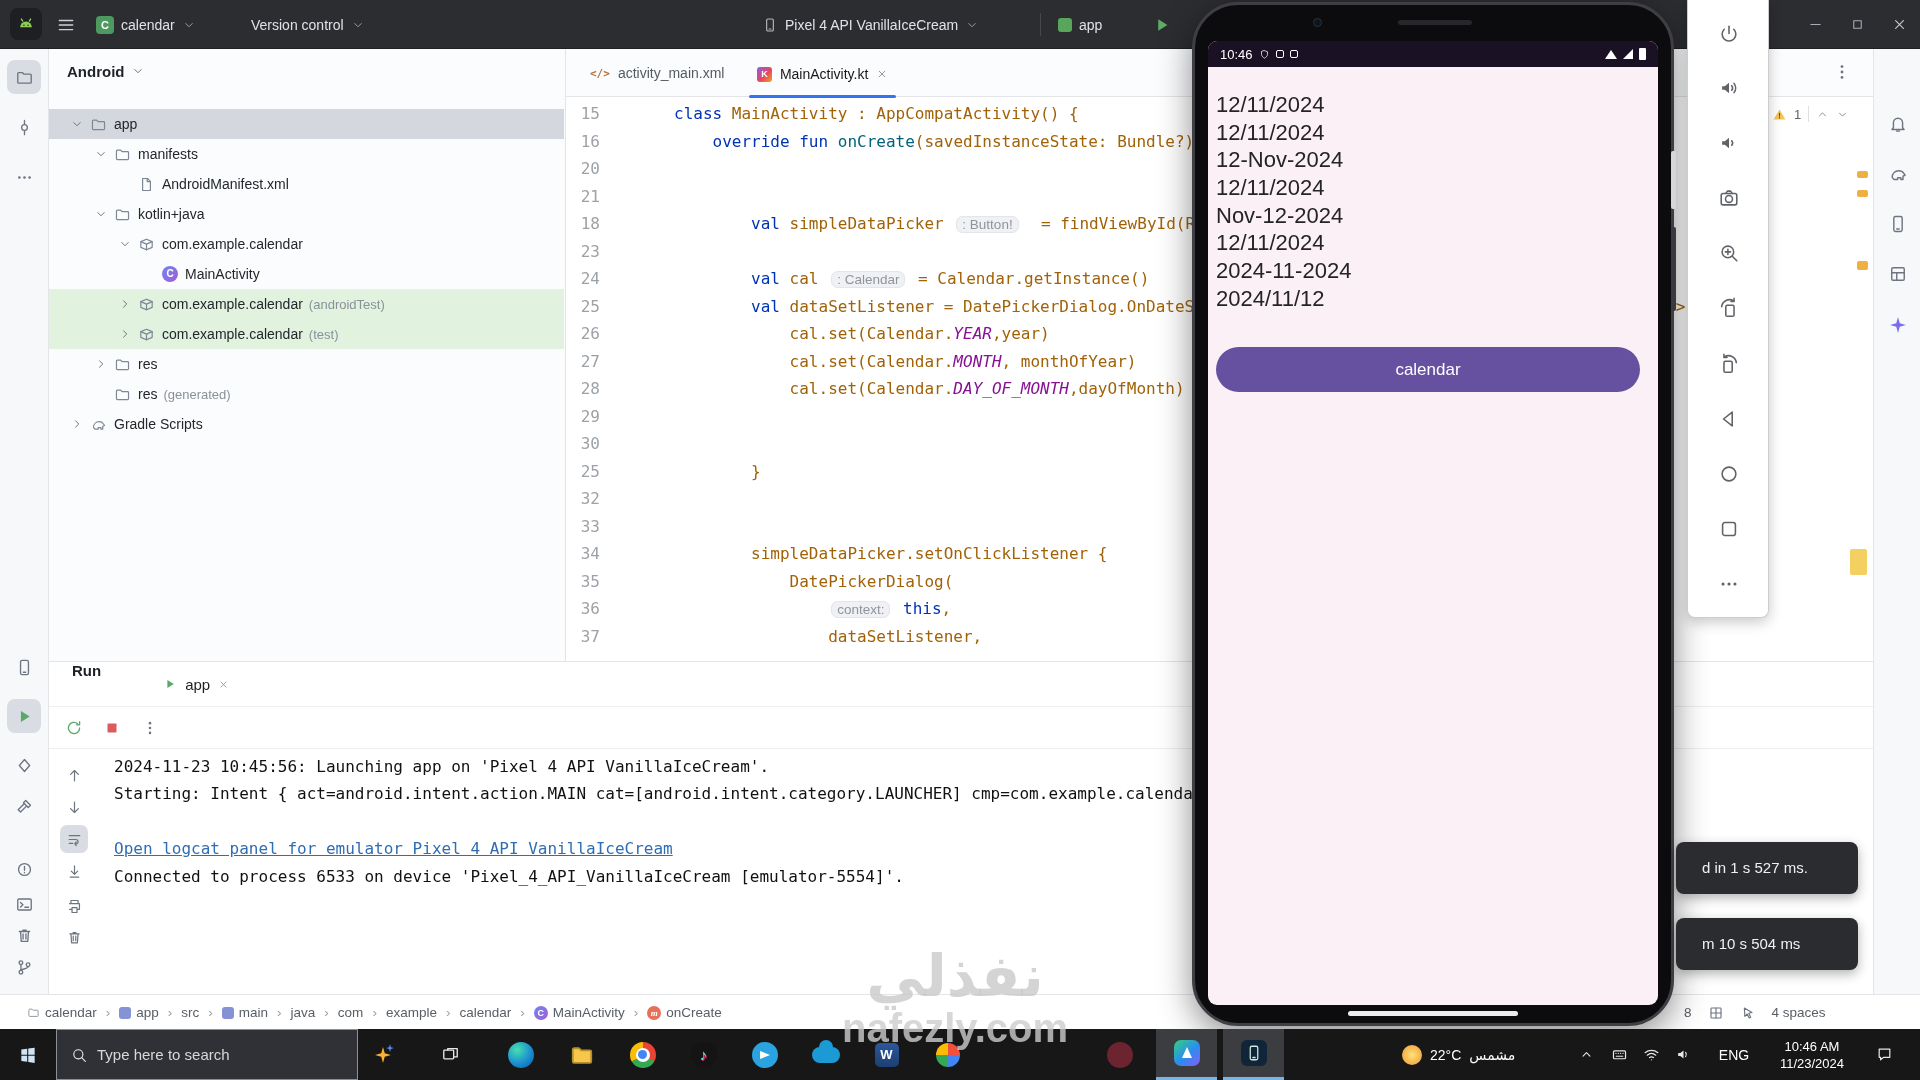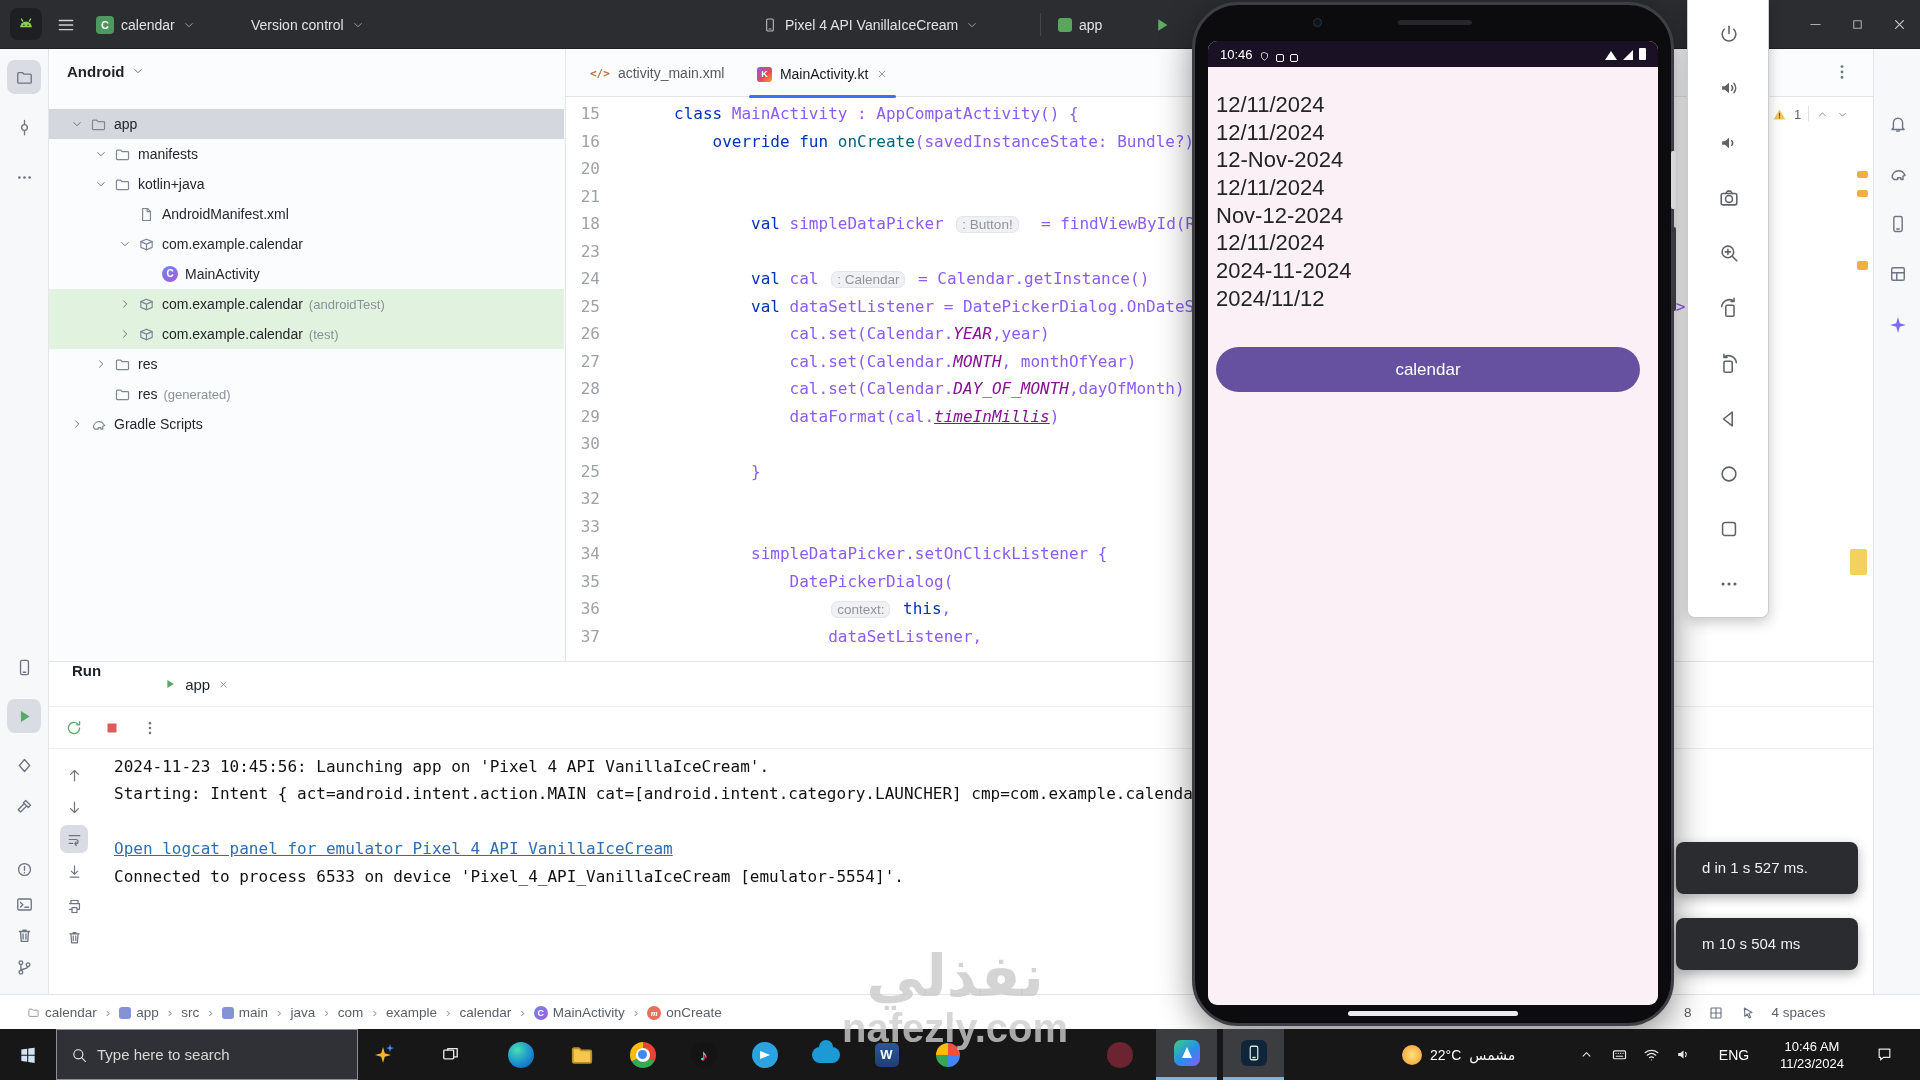--- a/index.html
+++ b/index.html
@@ -38,21 +38,21 @@
 .tabbar{position:absolute;left:566px;top:49px;right:0;height:48px;background:#fbfcfd;border-bottom:1px solid #e3e5e8;z-index:1}
 .tab{display:inline-flex;align-items:center;height:48px;gap:8px;padding:0 14px;font-size:14px;color:#565b63;position:relative}
 .tab.active{color:#16181c}
 .tab.active:after{content:'';position:absolute;left:6px;right:6px;bottom:0;height:3px;background:#3574f0;border-radius:2px}
 .tab-dots{position:absolute;left:1266px;top:13px;color:#6e7480}
 #code{position:absolute;left:566px;top:100px;right:0;height:552px;font:16px/27.5px "DejaVu Sans Mono",monospace;z-index:1}
 .cl{position:relative;height:27.5px;white-space:pre}
 .ln{position:absolute;left:0;top:0;width:34px;text-align:right;color:#9da2a8}
 .ct{position:absolute;left:108px;top:0}
 .tk-k{color:#0033b3}
-.tk-p{color:#8b5cf6}
+.tk-p{color:#a16207}
 .tk-f{color:#00627a}
 .tk-c{color:#871094;font-style:italic}
 .tk-u{color:#871094;font-style:italic;text-decoration:underline}
 .tk-h{color:#90959c;background:#f0f1f4;border:1px solid #e3e5ea;border-radius:7px;padding:0 5px;margin:11px 3px;font-size:13.5px;font-family:"Liberation Sans",sans-serif}
 .inspect{position:absolute;left:1772px;top:106px;display:flex;align-items:center;gap:7px;color:#5f646b;font-size:13px;z-index:1}
 .smark{position:absolute;width:11px;border-radius:2px;z-index:1}
 
 
 .run-panel{position:absolute;left:49px;top:661px;right:0;height:333px;background:#fff;border-top:1px solid #e3e5e8;z-index:1}
 .run-head{position:absolute;left:0;top:0;right:0;height:45px;display:flex;border-bottom:1px solid #eceef0}
@@ -90,21 +90,21 @@
 
 
 .phone{position:absolute;left:1192px;top:2px;width:482px;height:1024px;background:#0c0c0e;border:3px solid #3e3e44;border-radius:46px;box-shadow:0 10px 34px rgba(0,0,0,.45);z-index:10}
 .p-cam{position:absolute;left:118px;top:13px;width:9px;height:9px;border-radius:50%;background:#10151c;border:1px solid #2a3340}
 .p-spk{position:absolute;left:203px;top:15px;width:74px;height:5px;border-radius:3px;background:#26262b}
 .p-pill{position:absolute;left:153px;bottom:7px;width:170px;height:5px;border-radius:3px;background:#ececec}
 .p-btn-pwr{position:absolute;right:-5px;top:146px;width:5px;height:58px;border-radius:2px;background:#d7d7da}
 .p-btn-vol{position:absolute;right:-5px;top:222px;width:5px;height:84px;border-radius:2px;background:#3a3a40}
 .p-screen{position:absolute;left:13px;top:36px;right:13px;bottom:18px;border-radius:9px;background:#fcf0f7;overflow:hidden}
 .p-status{position:absolute;left:0;top:0;right:0;height:26px;background:#1a1125;color:#fff;display:flex;align-items:center;justify-content:space-between;padding:0 12px;font-size:13px}
-.p-st-l,.p-st-r{display:flex;align-items:flex-end;gap:6px}
+.p-st-l,.p-st-r{display:flex;align-items:center;gap:6px}
 .mini-sq{width:8px;height:8px;border:1.2px solid #fff;border-radius:2px}
 .tri-up{width:0;height:0;border-left:6px solid transparent;border-right:6px solid transparent;border-bottom:9px solid #fff}
 .tri-sig{width:0;height:0;border-left:10px solid transparent;border-bottom:10px solid #fff}
 .batt{width:7px;height:12px;background:#fff;border-radius:1px}
 #dates{position:absolute;left:8px;top:50px;font-size:22px;color:#242424}
 .date-line{height:27.7px;line-height:27.7px}
 .cal-btn{position:absolute;left:8px;right:18px;top:306px;height:45px;border-radius:23px;background:#65519f;display:flex;align-items:center;justify-content:center;color:#fff;font-size:17px}
 
 .emu-toolbar{position:absolute;left:1687px;top:0;width:82px;height:618px;background:#fff;border:1px solid #cdcdcd;border-top:none;border-radius:0 0 8px 8px;box-shadow:0 4px 14px rgba(0,0,0,.22);z-index:10}
 .emu-btn{position:absolute;left:30px;width:22px;height:22px;display:flex;align-items:center;justify-content:center}
@@ -354,44 +354,44 @@
               </svg>
             </span>
           </span>
           <span class="ic" style="width: 17px; height: 17px; color: rgb(125, 135, 149);">
             <svg viewBox="0 0 24 24">
               <path d="M3.5 7a1.2 1.2 0 0 1 1.2-1.2h4.6l2 2h8a1.2 1.2 0 0 1 1.2 1.2v9a1.2 1.2 0 0 1-1.2 1.2H4.7A1.2 1.2 0 0 1 3.5 18z"></path>
             </svg>
           </span>
           <span>manifests</span>
         </div>
+        <div class="trow" style="padding-left: 69px;">
+          <span class="chev"></span>
+          <span class="ic" style="width: 17px; height: 17px; color: rgb(125, 135, 149);">
+            <svg viewBox="0 0 24 24">
+              <path d="M6.5 3.5h7l4 4v13h-11z"></path>
+              <path d="M13 3.5V8h4.5"></path>
+            </svg>
+          </span>
+          <span>AndroidManifest.xml</span>
+        </div>
         <div class="trow" style="padding-left: 45px;">
           <span class="chev">
             <span class="ic" style="width: 14px; height: 14px; color: rgb(109, 114, 123);">
               <svg viewBox="0 0 24 24">
                 <path d="M6.5 9.5l5.5 5.5 5.5-5.5"></path>
               </svg>
             </span>
           </span>
           <span class="ic" style="width: 17px; height: 17px; color: rgb(125, 135, 149);">
             <svg viewBox="0 0 24 24">
               <path d="M3.5 7a1.2 1.2 0 0 1 1.2-1.2h4.6l2 2h8a1.2 1.2 0 0 1 1.2 1.2v9a1.2 1.2 0 0 1-1.2 1.2H4.7A1.2 1.2 0 0 1 3.5 18z"></path>
             </svg>
           </span>
           <span>kotlin+java</span>
-        </div>
-        <div class="trow" style="padding-left: 69px;">
-          <span class="chev"></span>
-          <span class="ic" style="width: 17px; height: 17px; color: rgb(125, 135, 149);">
-            <svg viewBox="0 0 24 24">
-              <path d="M6.5 3.5h7l4 4v13h-11z"></path>
-              <path d="M13 3.5V8h4.5"></path>
-            </svg>
-          </span>
-          <span>AndroidManifest.xml</span>
         </div>
         <div class="trow" style="padding-left: 69px;">
           <span class="chev">
             <span class="ic" style="width: 14px; height: 14px; color: rgb(109, 114, 123);">
               <svg viewBox="0 0 24 24">
                 <path d="M6.5 9.5l5.5 5.5 5.5-5.5"></path>
               </svg>
             </span>
           </span>
           <span class="ic" style="width: 17px; height: 17px; color: rgb(125, 135, 149);">
@@ -511,21 +511,21 @@
       <div class="cl"><span class="ln">16</span><span class="ct"><span class="tk-p">    </span><span class="tk-k">override</span><span class="tk-p"> </span><span class="tk-k">fun</span><span class="tk-p"> </span><span class="tk-f">onCreate</span><span class="tk-p">(savedInstanceState: Bundle?) {</span></span></div>
       <div class="cl"><span class="ln">20</span><span class="ct"></span></div>
       <div class="cl"><span class="ln">21</span><span class="ct"></span></div>
       <div class="cl"><span class="ln">18</span><span class="ct"><span class="tk-p">        </span><span class="tk-k">val</span><span class="tk-p"> simpleDataPicker </span><span class="tk-h">: Button!</span><span class="tk-p">  = findViewById(R.id.datePicker)</span></span></div>
       <div class="cl"><span class="ln">23</span><span class="ct"></span></div>
       <div class="cl"><span class="ln">24</span><span class="ct"><span class="tk-p">        </span><span class="tk-k">val</span><span class="tk-p"> cal </span><span class="tk-h">: Calendar</span><span class="tk-p"> = Calendar.getInstance()</span></span></div>
       <div class="cl"><span class="ln">25</span><span class="ct"><span class="tk-p">        </span><span class="tk-k">val</span><span class="tk-p"> dataSetListener = DatePickerDialog.OnDateSetListener { view, year, monthOfYear, dayOfMonth -&gt;</span></span></div>
       <div class="cl"><span class="ln">26</span><span class="ct"><span class="tk-p">            cal.set(Calendar.</span><span class="tk-c">YEAR</span><span class="tk-p">,year)</span></span></div>
       <div class="cl"><span class="ln">27</span><span class="ct"><span class="tk-p">            cal.set(Calendar.</span><span class="tk-c">MONTH</span><span class="tk-p">, monthOfYear)</span></span></div>
       <div class="cl"><span class="ln">28</span><span class="ct"><span class="tk-p">            cal.set(Calendar.</span><span class="tk-c">DAY_OF_MONTH</span><span class="tk-p">,dayOfMonth)</span></span></div>
-      <div class="cl"><span class="ln">29</span><span class="ct"><span class="tk-p">            dataFormat(cal.</span><span class="tk-u">timeInMillis</span><span class="tk-p">)</span></span></div>
+      <div class="cl"><span class="ln">29</span></div>
       <div class="cl"><span class="ln">30</span><span class="ct"></span></div>
       <div class="cl"><span class="ln">25</span><span class="ct"><span class="tk-p">        }</span></span></div>
       <div class="cl"><span class="ln">32</span><span class="ct"></span></div>
       <div class="cl"><span class="ln">33</span><span class="ct"></span></div>
       <div class="cl"><span class="ln">34</span><span class="ct"><span class="tk-p">        simpleDataPicker.setOnClickListener {</span></span></div>
       <div class="cl"><span class="ln">35</span><span class="ct"><span class="tk-p">            DatePickerDialog(</span></span></div>
       <div class="cl"><span class="ln">36</span><span class="ct"><span class="tk-p">                </span><span class="tk-h">context:</span><span class="tk-p"> </span><span class="tk-k">this</span><span class="tk-p">,</span></span></div>
       <div class="cl"><span class="ln">37</span><span class="ct"><span class="tk-p">                dataSetListener,</span></span></div>
     </div>
   <div class="inspect">

